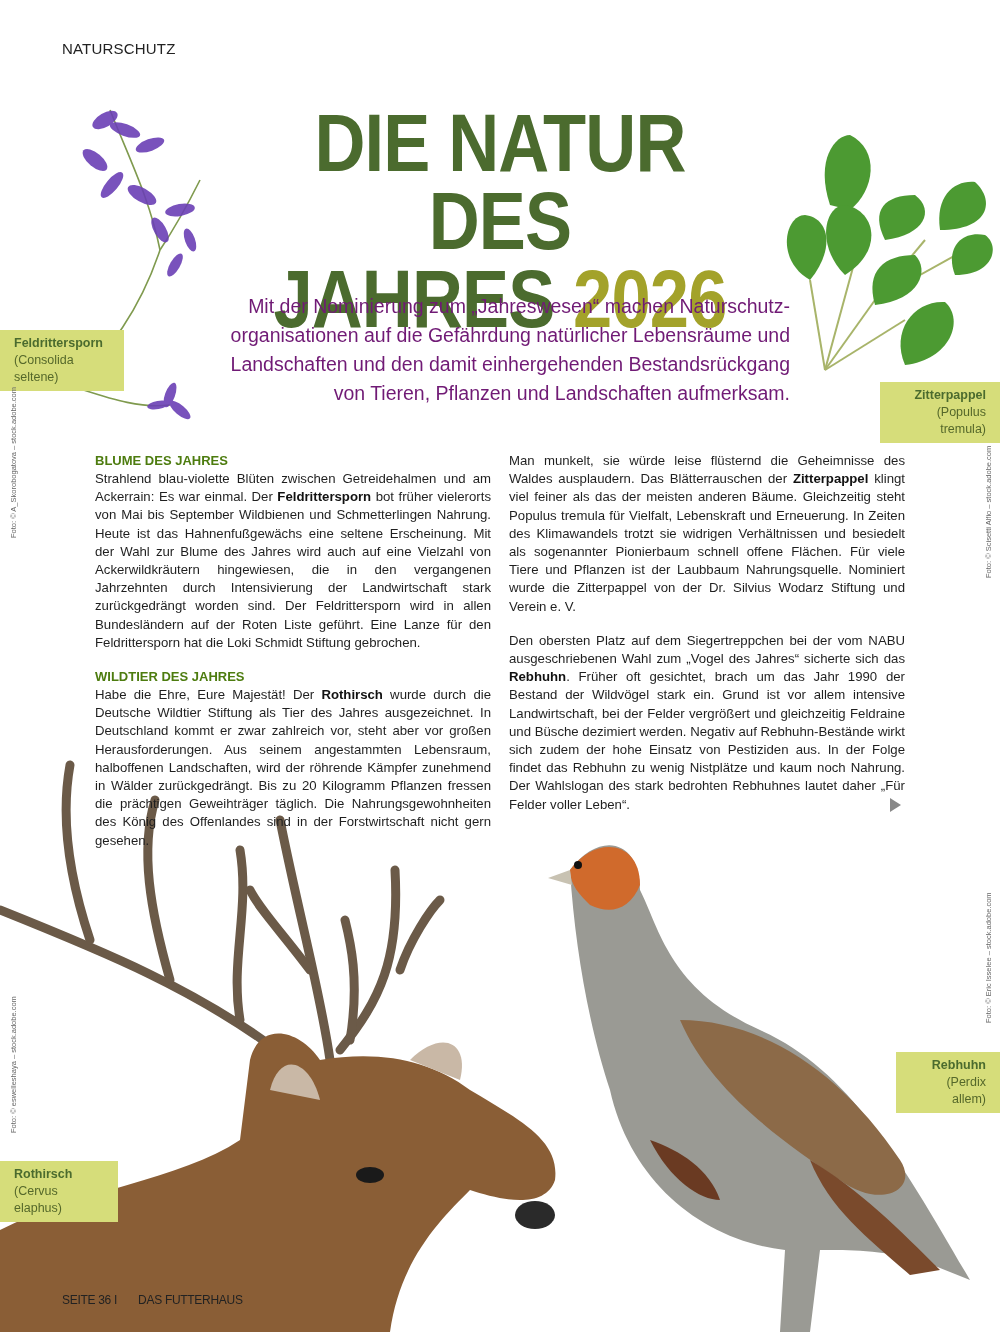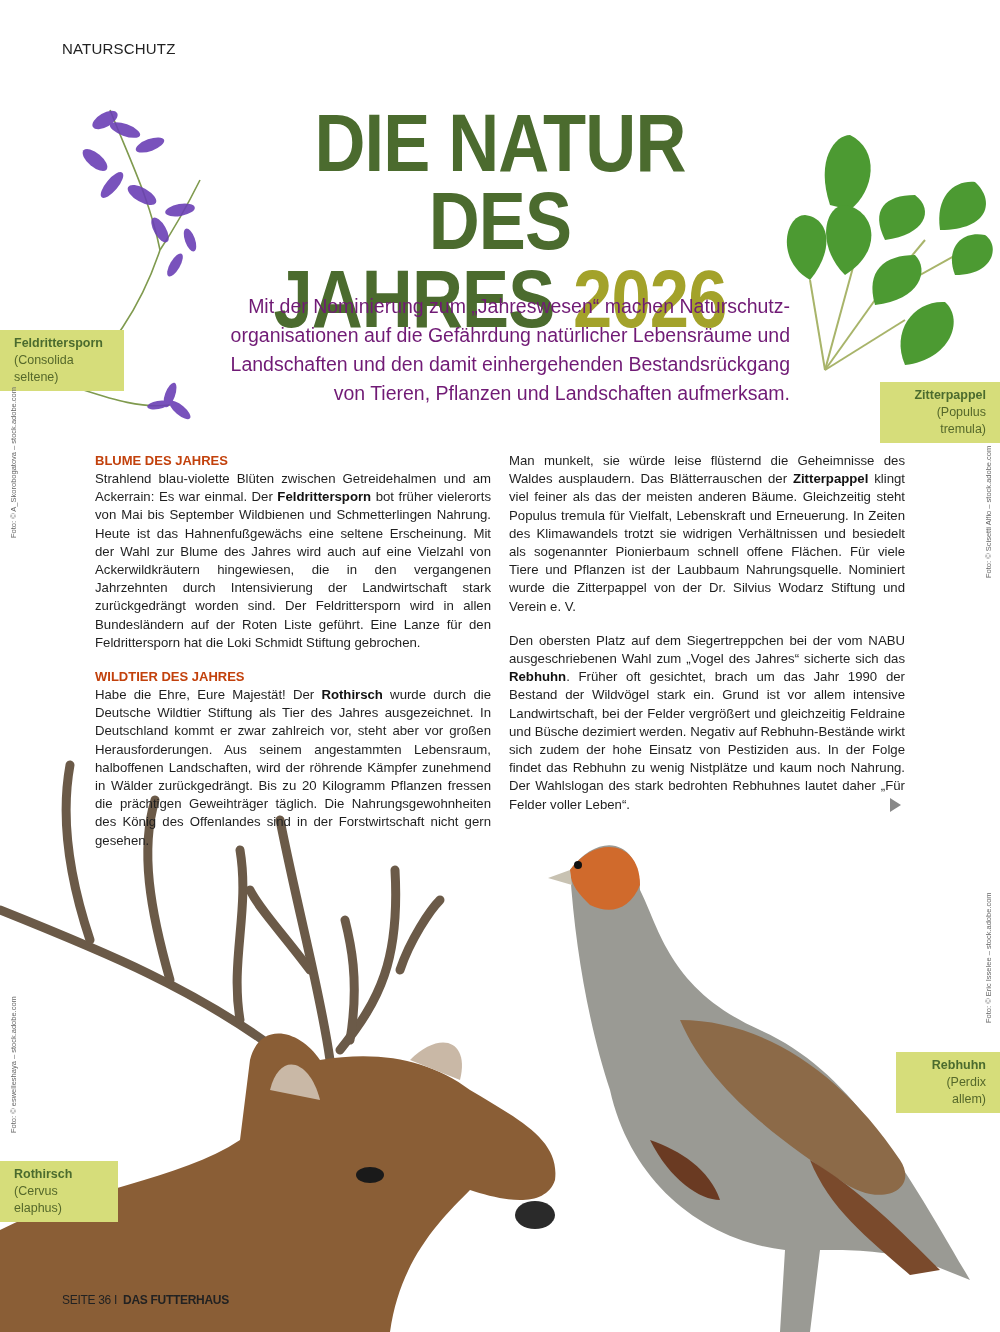--- a/index.html
+++ b/index.html
@@ -26,35 +26,35 @@
 
   .credit { position: absolute; font-size: 7.5px; color: #666; white-space: nowrap; transform: rotate(-90deg); transform-origin: left top; }
   .cr-feld { left: 9px; top: 538px; }
   .cr-zitter { left: 984px; top: 578px; }
   .cr-rot { left: 9px; top: 1133px; }
   .cr-reb { left: 984px; top: 1023px; }
 
   .col { position: absolute; width: 396px; font-size: 13.2px; line-height: 18.2px; color: #1f1f1f; text-align: justify; }
   .col-left { left: 95px; top: 452px; }
   .col-right { left: 509px; top: 452px; }
-  .col h2 { font-size: 13px; font-weight: 700; color: #c2410c; text-transform: uppercase; line-height: 18px; margin-top: 0; }
+  .col h2 { font-size: 13px; font-weight: 700; color: #4d7c0f; text-transform: uppercase; line-height: 18px; margin-top: 0; }
   .col p { margin-bottom: 16px; }
   .col p b { font-weight: 700; color: #111; }
   .play-icon { display: inline-block; float: right; width: 0; height: 0; border-top: 7px solid transparent;
                border-bottom: 7px solid transparent; border-left: 11px solid #888; margin-top: 2px; margin-right: 4px; }
 
   
   .art { position: absolute; }
   .flower { left: 50px; top: 90px; width: 180px; height: 360px; }
   .leaves { left: 775px; top: 120px; width: 225px; height: 255px; }
   .deer { left: 0; top: 760px; width: 600px; height: 572px; }
   .bird { left: 500px; top: 830px; width: 480px; height: 502px; }
 
   .footer { position: absolute; left: 62px; top: 1293px; font-size: 12px; color: #222; letter-spacing: -0.3px; }
-  .footer .brand { font-weight: 700; margin-left: 3px; }
+  .footer .brand { font-weight: 400; margin-left: 18px; }
 </style>
 </head>
 <body>
 
 <div class="section-label">NATURSCHUTZ</div>
 
 <svg class="art flower" viewBox="0 0 180 360">
   <g stroke="#7f9a4e" stroke-width="1.6" fill="none">
     <path d="M20 300 C60 260 90 220 110 160"></path>
     <path d="M110 160 C100 110 80 70 60 20"></path>

